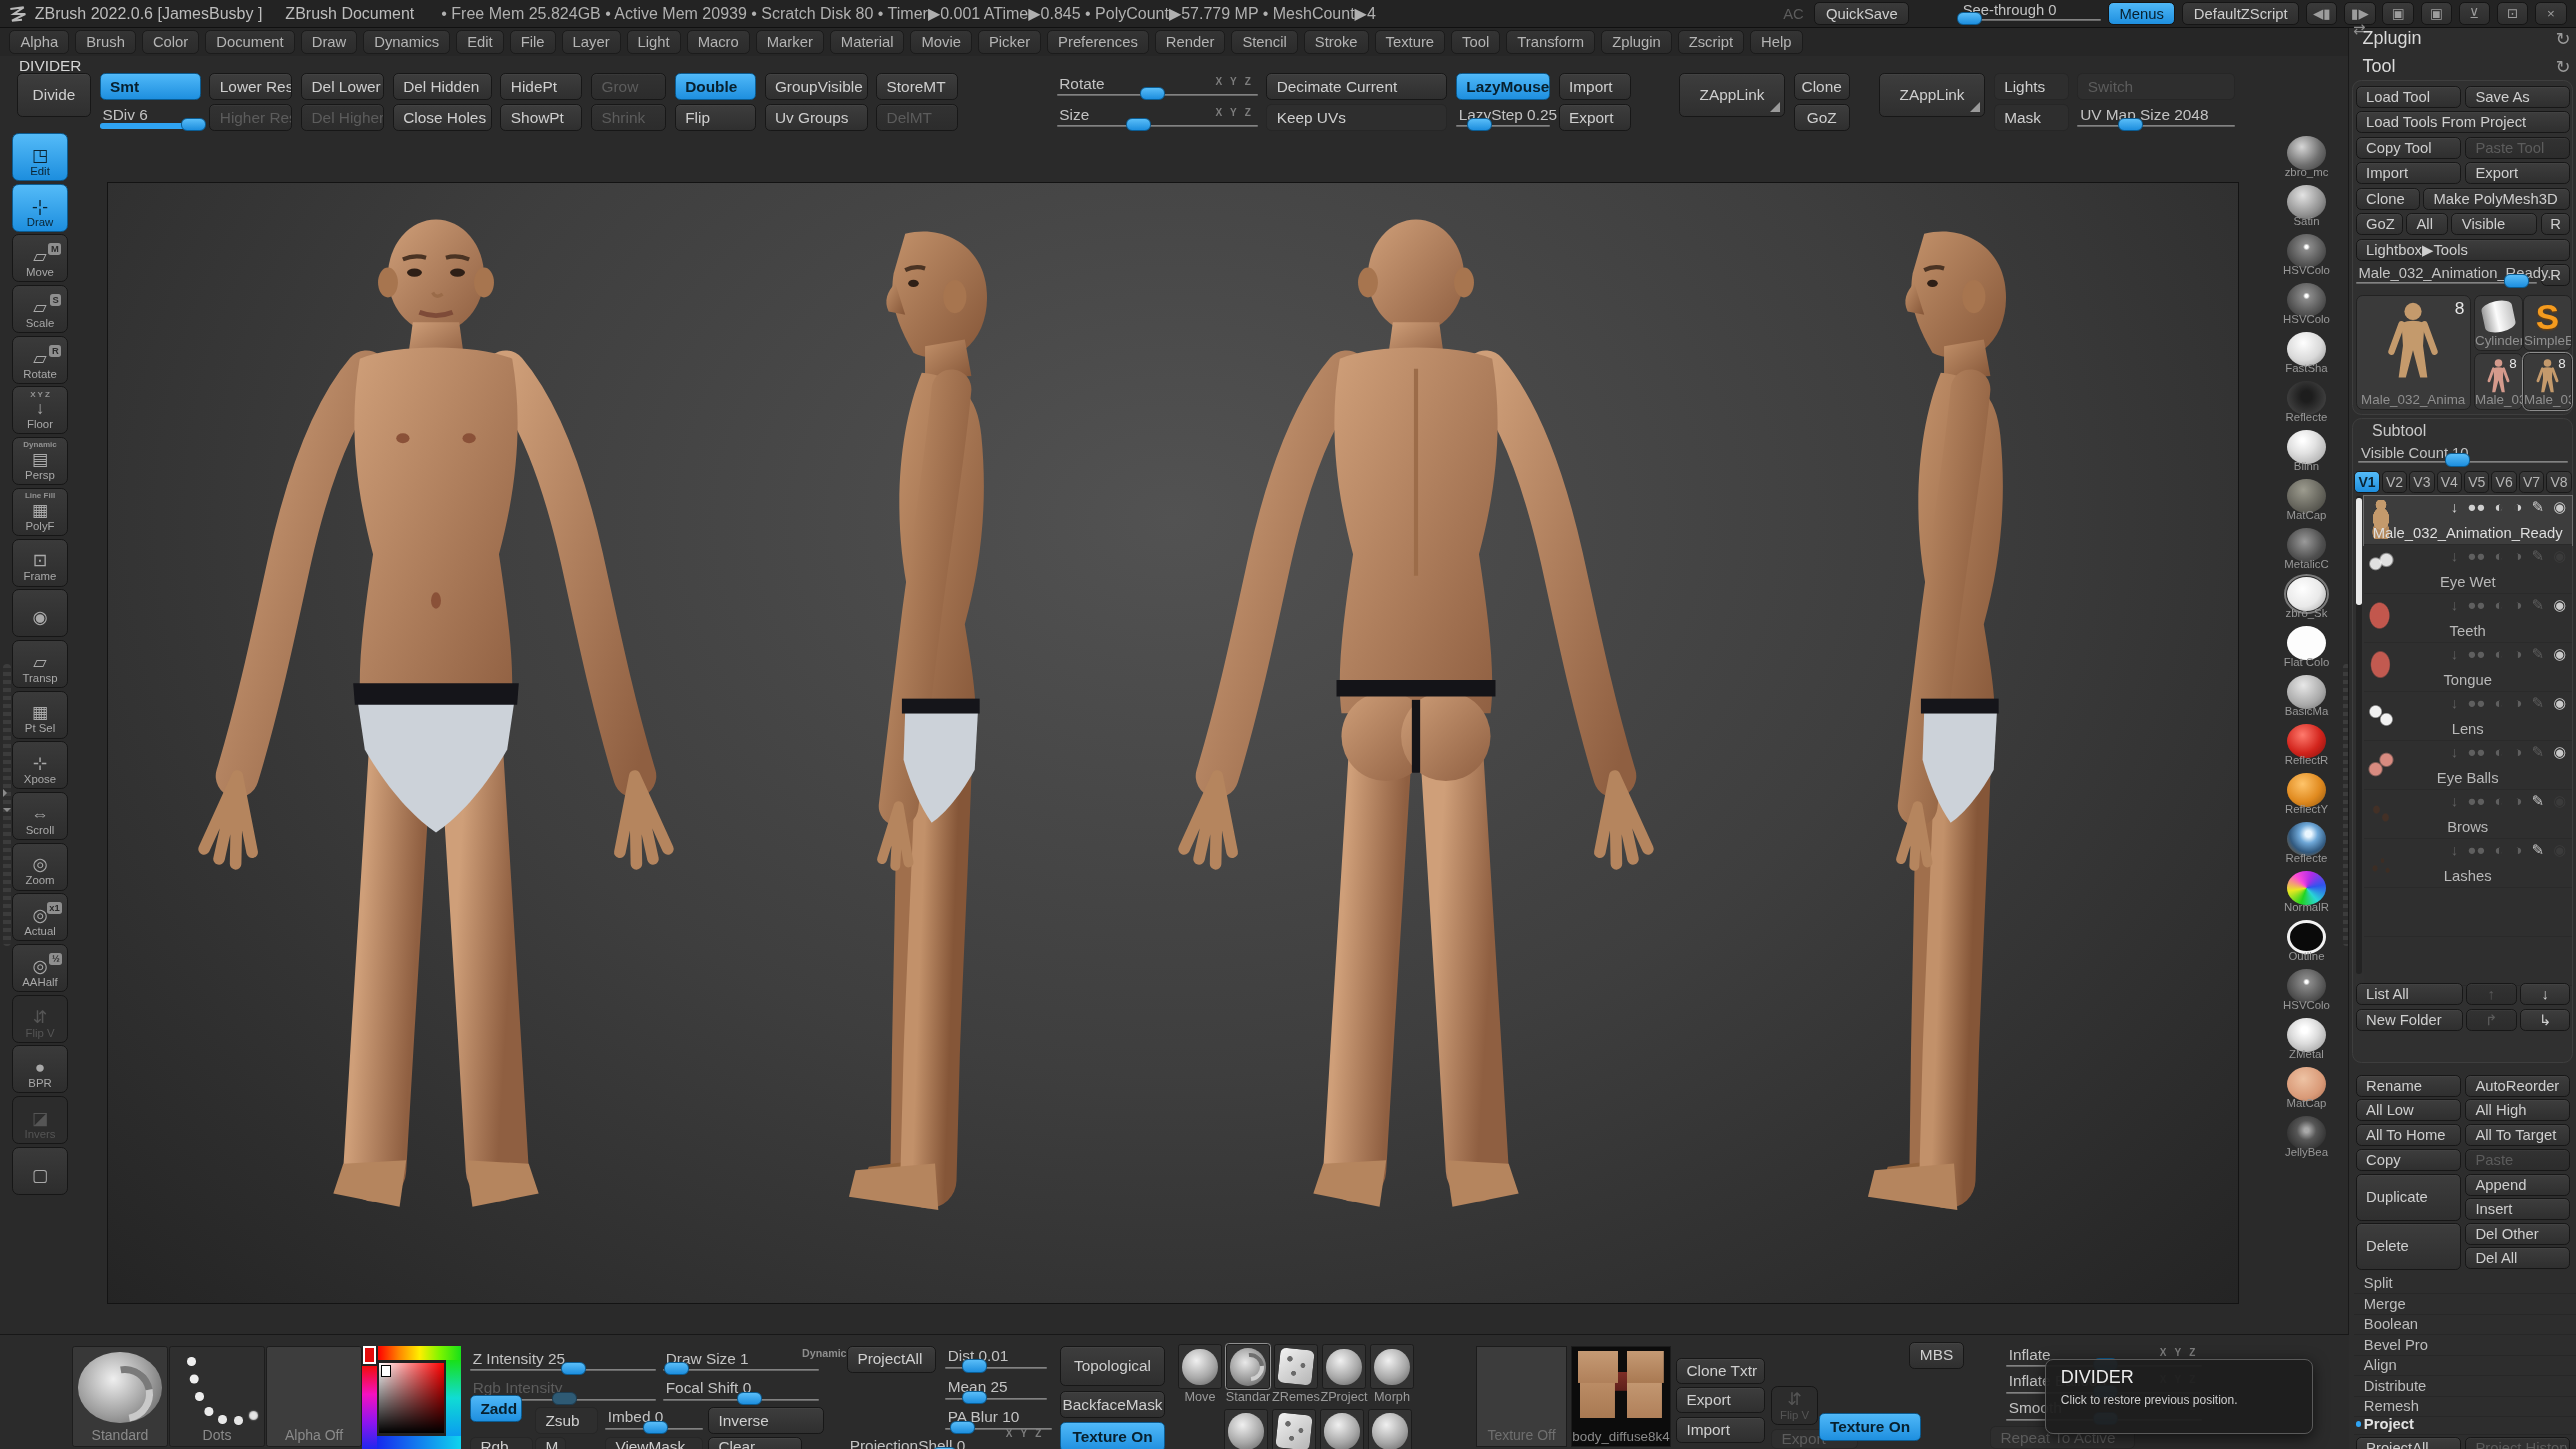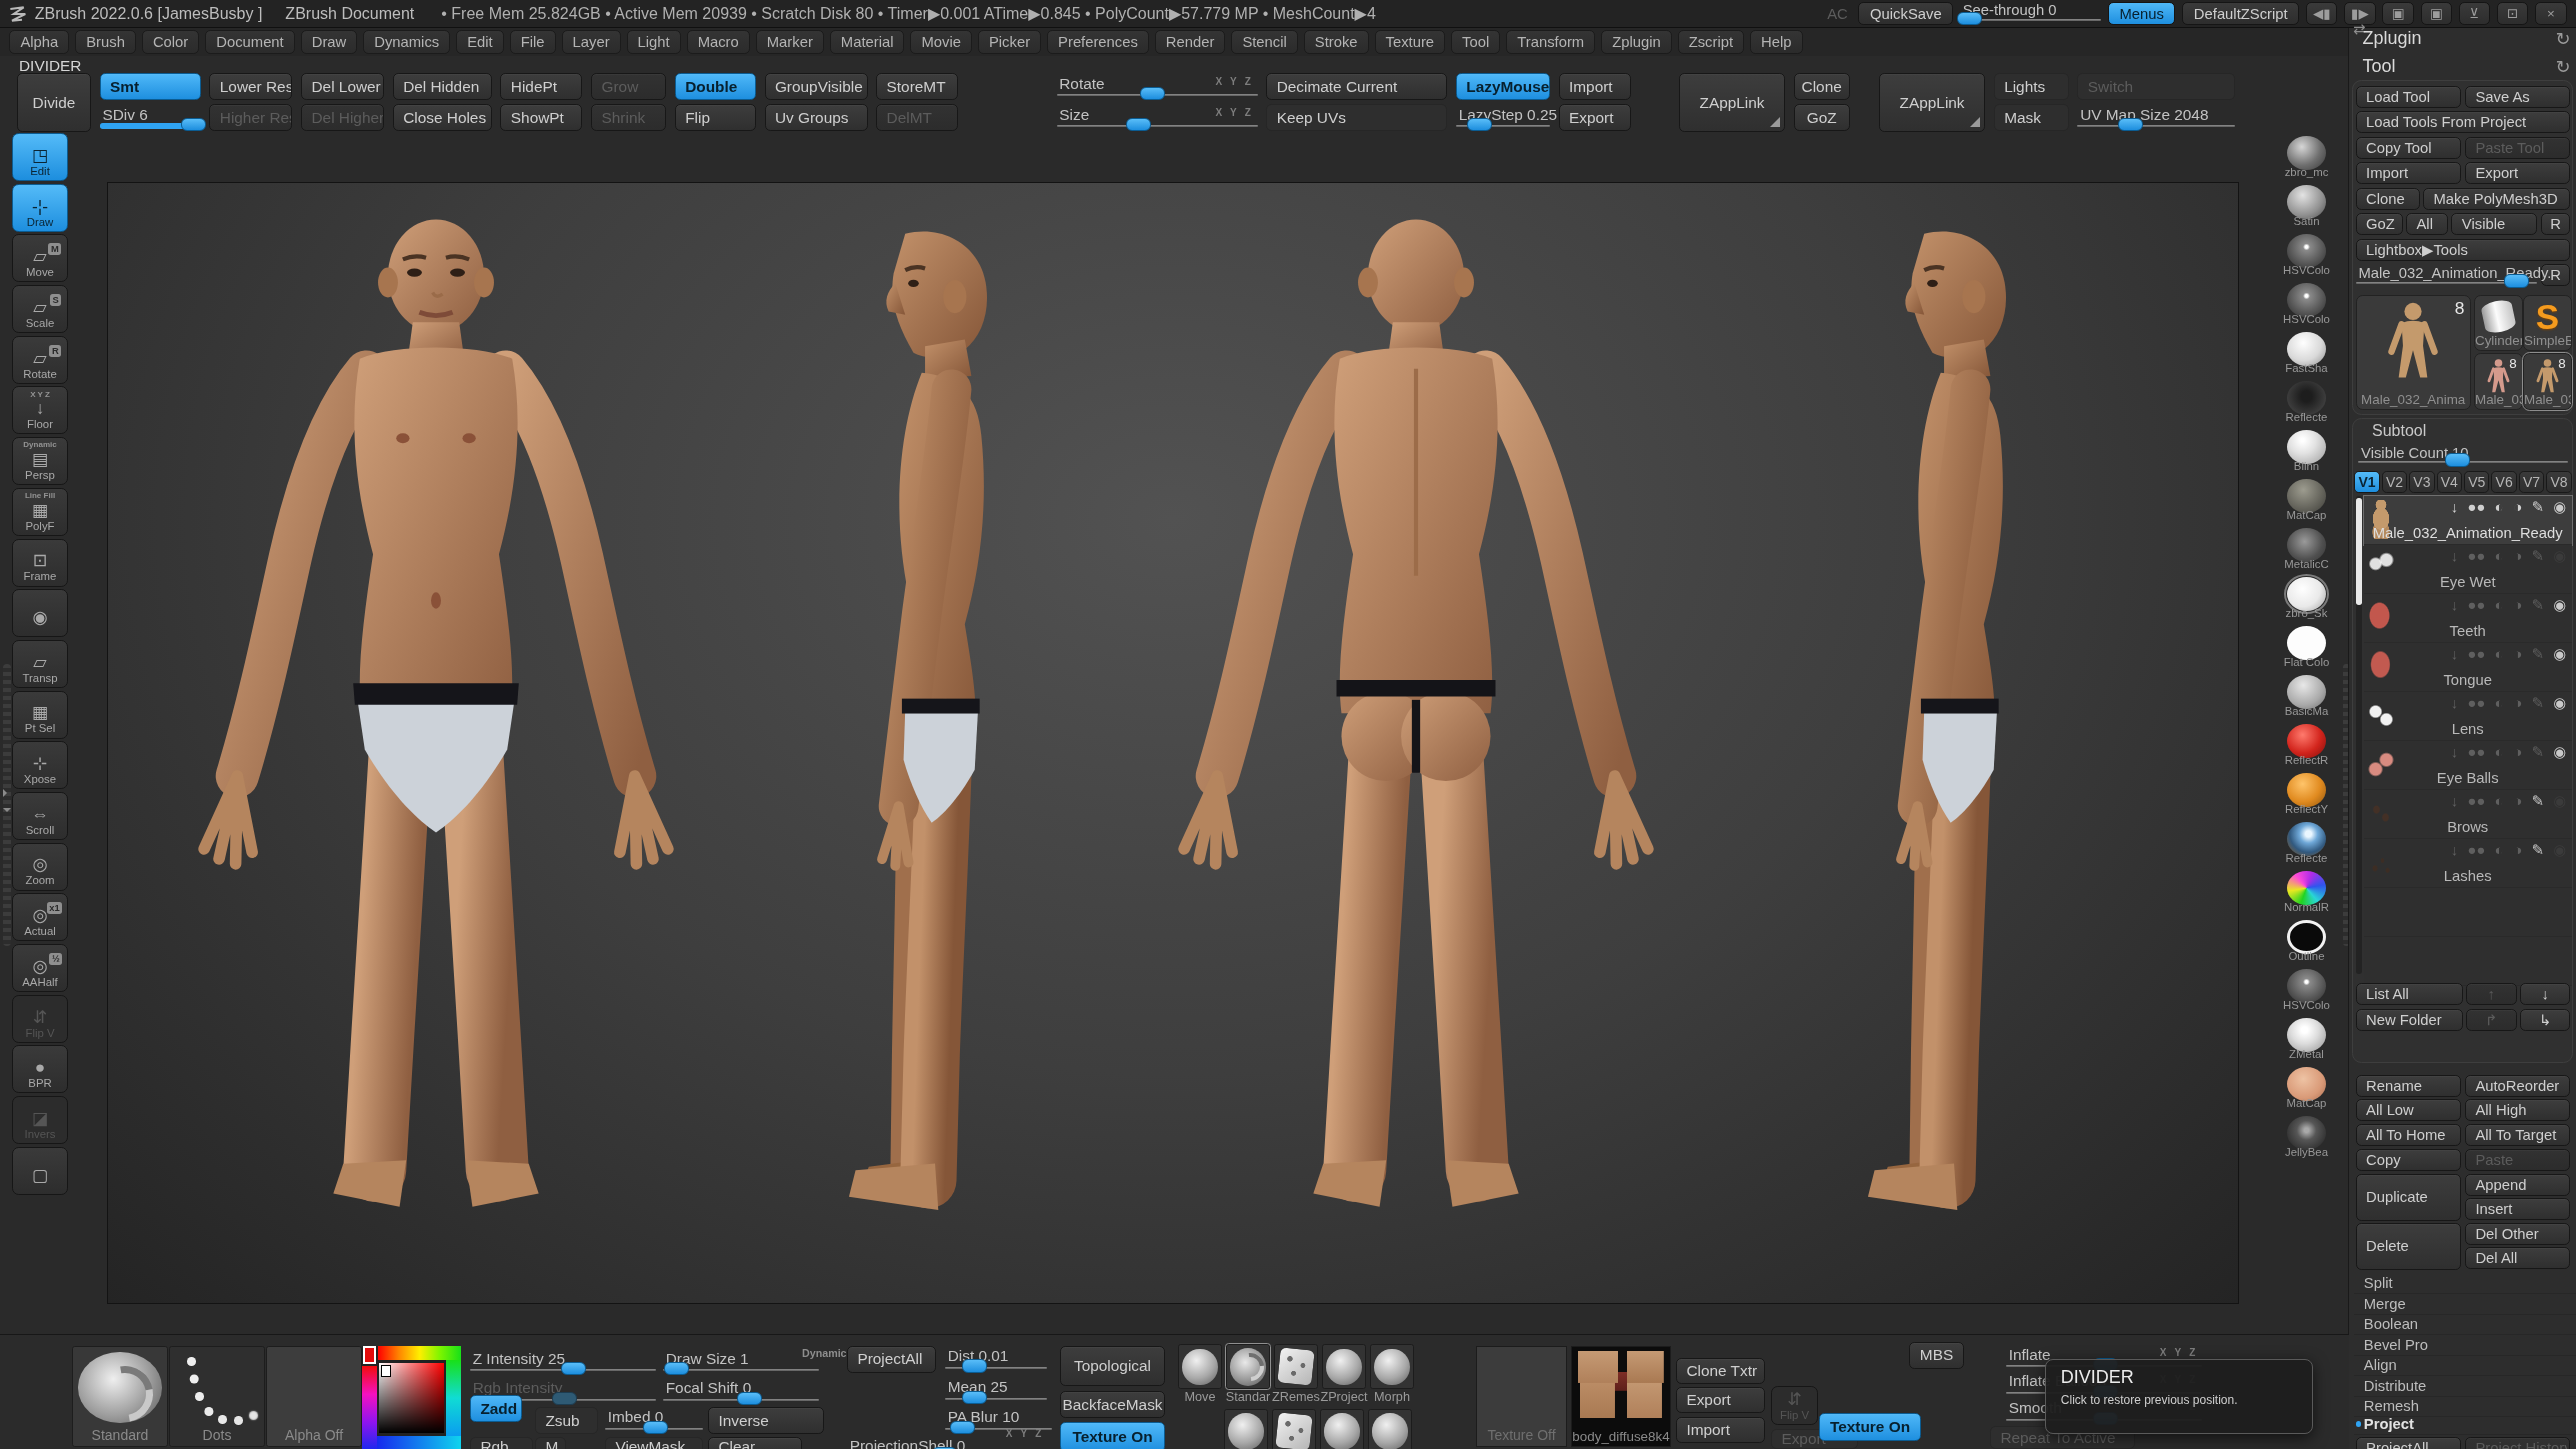--- a/index.html
+++ b/index.html
@@ -29,33 +29,33 @@
   
   #titlebar{position:absolute;left:0;top:0;width:2576px;height:27px;background:#232323;
        border-bottom:0.7px solid #101010;display:flex;align-items:center;font-size:16px;color:#bdbdbd;}
   #titlebar .stats{color:#b0b0b0;margin-left:27px;}
   #tb-right{margin-left:auto;display:flex;align-items:center;gap:6.7px;padding-right:9.4px;}
   #tb-right .ac{color:#5c5c5c;font-size:14.8px;margin-right:4px;}
   .tb-btn{height:21.5px;padding:0 10.7px;display:flex;align-items:center;background:linear-gradient(#3a3a3a,#2d2d2d);
        border:0.7px solid #151515;border-radius:5.4px;font-size:14.8px;color:#cfcfcf;}
   .tb-btn.on{background:linear-gradient(#4fb8f8,#1e8fdf);color:#07202e;}
   .tb-ico{width:29.5px;justify-content:center;padding:0;color:#9d9d9d;font-size:13.4px;}
-  #seethrough{position:relative;width:141px;height:23px;font-size:14.8px;}
+  #seethrough{position:relative;width:141px;height:23px;font-size:14.8px;margin-left:44px;}
   #seethrough .sl-label{top:0;}
   
   #menubar{position:absolute;left:0;top:27.5px;width:2576px;height:29px;background:#262626;
        display:flex;align-items:center;gap:6px;padding-left:9.4px;box-sizing:border-box;}
   .menu-item{height:21.5px;display:flex;align-items:center;padding:0 10px;font-size:14.8px;color:#b4b4b4;
        background:linear-gradient(#343434,#2b2b2b);border:0.7px solid #1b1b1b;border-radius:5.4px;}
   
   #shelf{position:absolute;left:0;top:56px;width:2576px;height:76px;background:#2a2a2a;}
   #shelf .palette{position:absolute;left:19px;top:1.3px;font-size:15.4px;color:#d6d6d6;}
   #shelf-row{position:absolute;left:17px;top:17.4px;display:flex;gap:8.7px;align-items:flex-start;}
   .col{display:flex;flex-direction:column;gap:4px;}
-  .tall{height:59px;}
+  .tall{height:44px;}
   .tri::after{content:"";position:absolute;right:4px;bottom:4px;border-left:10.7px solid transparent;
        border-bottom:10.7px solid #9a9a9a;}
   
   #leftshelf{position:absolute;left:12px;top:133px;width:56px;display:flex;flex-direction:column;gap:2.7px;}
   .lsb{position:relative;height:48px;background:linear-gradient(#3a3a3a,#2d2d2d);border:0.7px solid #161616;
        border-radius:6.7px;display:flex;flex-direction:column;align-items:center;justify-content:center;
        color:#a9a9a9;box-sizing:border-box;}
   .lsb.on{background:linear-gradient(#54bbf8,#1d8ede);color:#0a2433;border-color:#0b5c92;}
   .lsb.dim{color:#555;background:#2c2c2c;}
   .lsb-top{font-size:8px;font-weight:bold;color:inherit;opacity:.8;height:8.7px;line-height:8.7px;}

